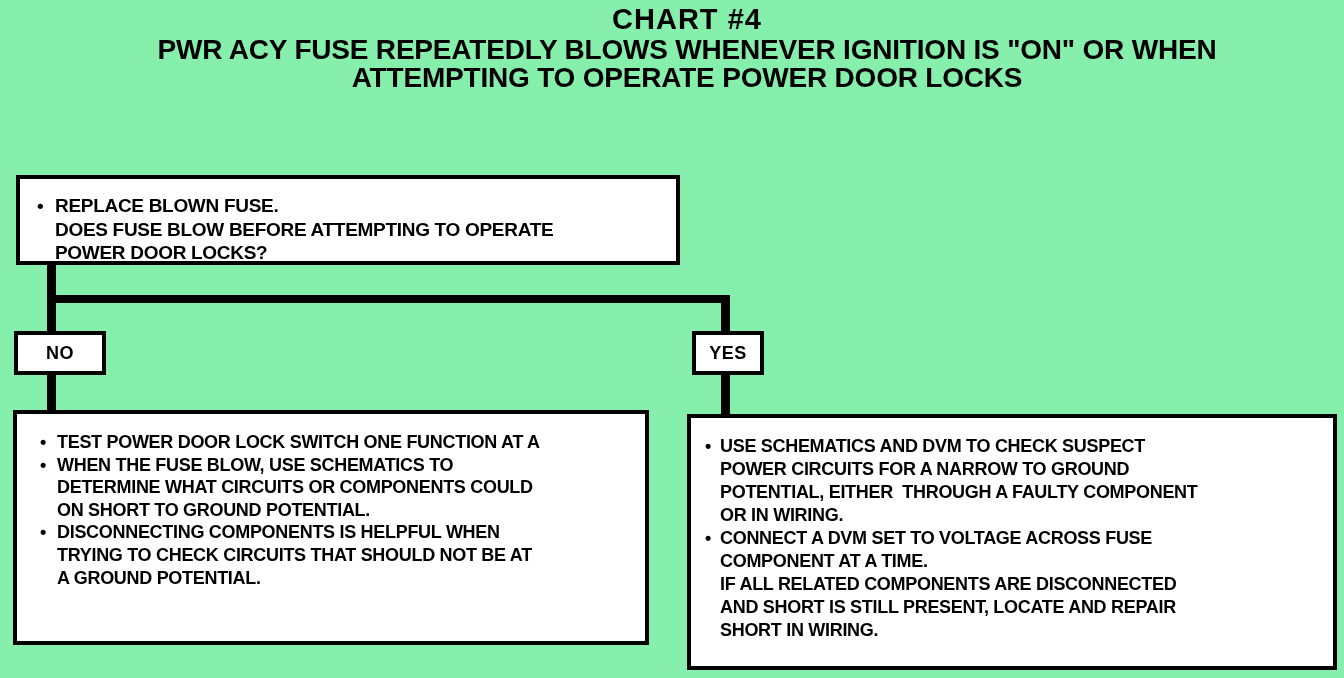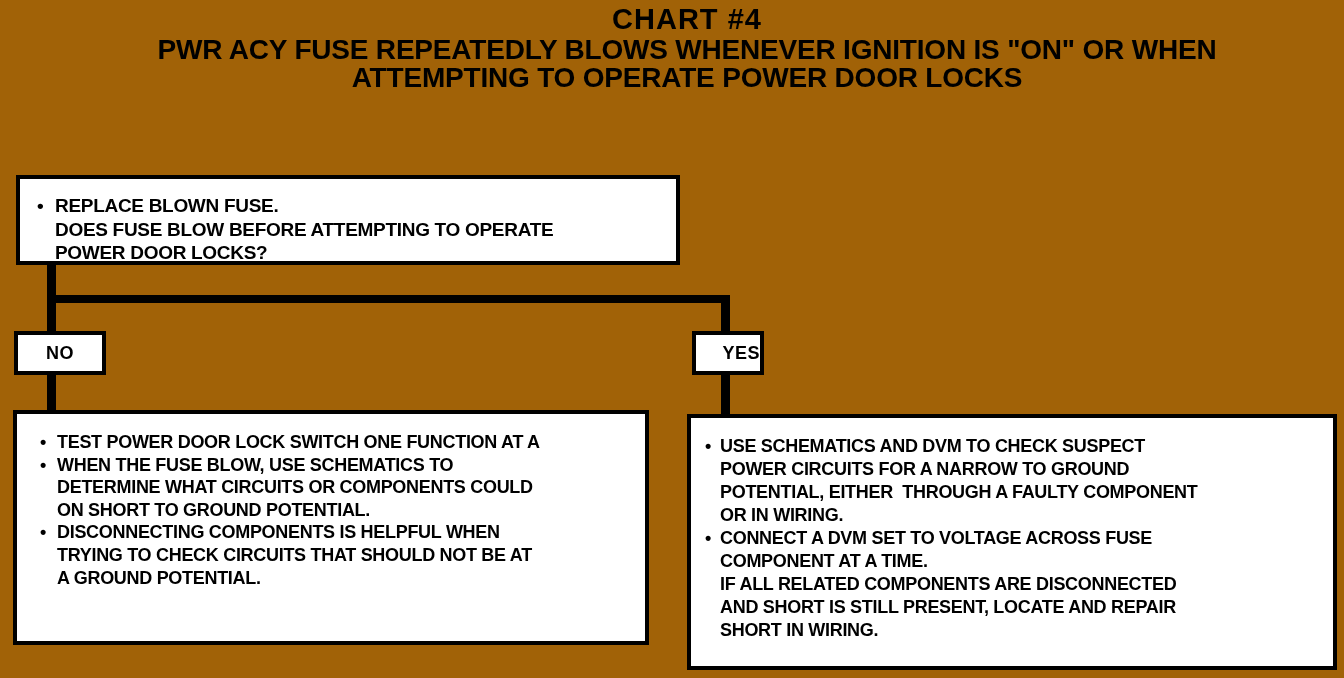--- a/index.html
+++ b/index.html
@@ -1,36 +1,36 @@
 <!DOCTYPE html>
 <html><head>
 <meta charset="utf-8">
 <style>
   html,body { margin:0; padding:0; background:#ffffff; }
   #stage {
-    position:relative; width:1344px; height:678px; background:#a16207;
+    position:relative; width:1344px; height:678px; background:#86efac;
     font-family:"Liberation Sans", sans-serif; font-weight:bold; color:#000;
     overflow:hidden;
   }
   
   .hdr { position:absolute; left:30px; width:1314px; text-align:center; }
   .chart-no { top:3px; font-size:29px; letter-spacing:1px; }
   .sub { top:36px; font-size:28px; line-height:28px; letter-spacing:-0.2px; }
   
   .fbox {
     position:absolute; box-sizing:border-box; border:4px solid #000;
     background:#fff; z-index:2; letter-spacing:-0.3px;
   }
   .qbox   { left:16px;  top:175px; width:664px; height:90px;
             padding:15px 8px 0 17px; font-size:19px; line-height:23.5px; }
   .qbox .marker { flex:0 0 18px; }
   .ansbox { width:92px; height:44px; display:flex; align-items:center;
             justify-content:center; font-size:18px; letter-spacing:0.5px; }
   .no-box  { left:14px;  top:331px; }
-  .yes-box { left:692px; top:331px; width:72px;justify-content:flex-end; }
+  .yes-box { left:692px; top:331px; width:72px; }
   .resbox-left  { left:13px;  top:410px; width:636px; height:235px;
                   padding:17px 6px 0 23px; font-size:18px; line-height:22.6px; }
   .resbox-left .marker { flex:0 0 17px; }
   .resbox-right { left:687px; top:414px; width:650px; height:256px;
                   padding:17px 6px 0 14px; font-size:18px; line-height:23px; }
   .resbox-right .marker { flex:0 0 15px; }
   .tline { display:flex; white-space:pre; }
   .marker { display:inline-block; }
   
   .line { position:absolute; background:#000; z-index:1; }

